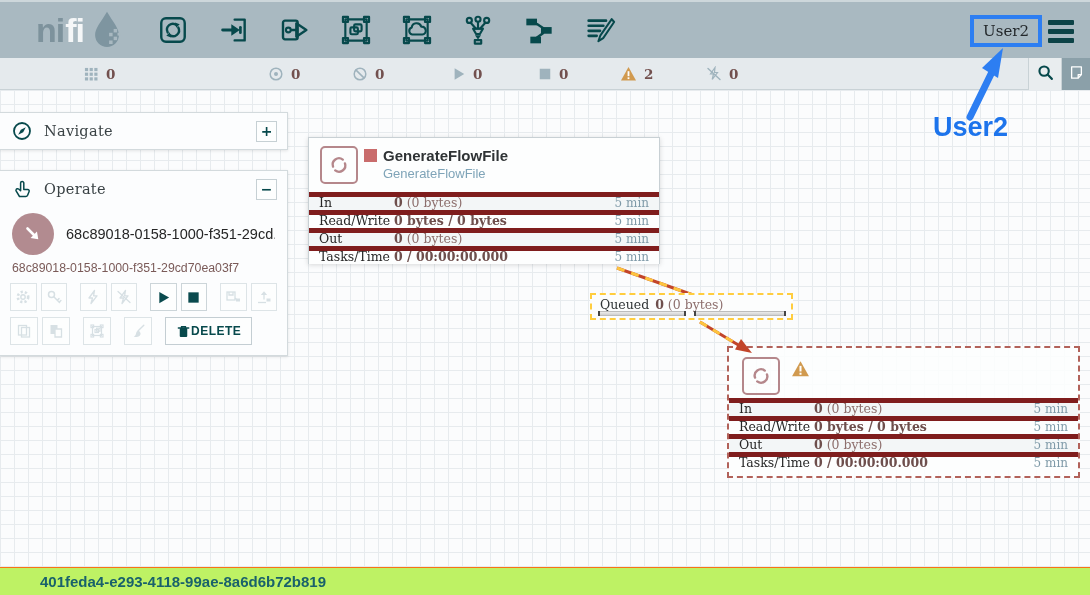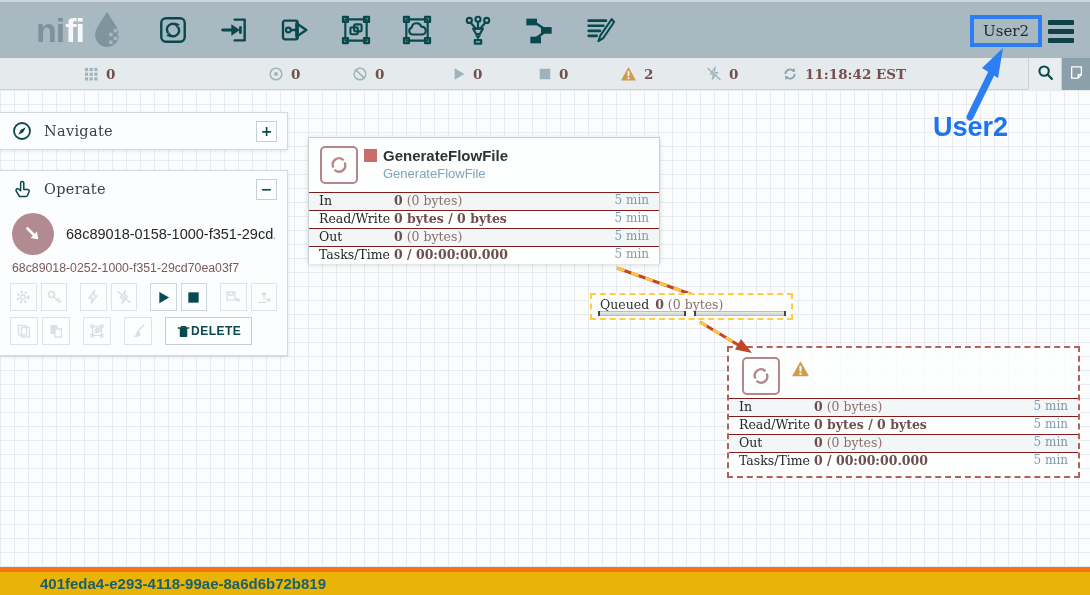--- a/index.html
+++ b/index.html
@@ -59,42 +59,42 @@
   .proc2 { left:727px; top:256px; width:353px; height:132px; background:rgba(253,254,254,.88); border:2px dashed #b2625a; box-shadow:none; }
   .stamp { position:absolute; width:38px; height:38px; border:2px solid #b5878b; border-radius:5px; color:#b5878b; display:flex; align-items:center; justify-content:center; }
   .proc1 .stamp { left:11px; top:8px; }
   .proc2 .stamp { left:13px; top:9px; }
   .state-sq { position:absolute; left:55px; top:11px; width:13px; height:13px; background:#c96c6c; }
   .ptitle { position:absolute; left:74px; top:9px; font:bold 15px "Liberation Sans",sans-serif; color:#2f3335; }
   .psub { position:absolute; left:74px; top:28px; font:13px "Liberation Sans",sans-serif; color:#7fa4b8; }
   .warn-tri { position:absolute; left:62px; top:12px; }
   .stats { position:absolute; left:0; right:0; }
   .proc1 .stats { top:54px; } .proc2 .stats { top:50px; }
-  .srow { height:18px; display:flex; align-items:flex-start; border-top:1px solid #7f1d1d; font:12.5px "DejaVu Serif", serif; }
+  .srow { height:18px; display:flex; align-items:flex-end; border-top:5px solid #7f1d1d; font:12.5px "DejaVu Serif", serif; }
   .srow:nth-child(odd) { background:#f3f6f7; }
   .srow:nth-child(even) { background:#fdfefe; }
   .slabel { width:85px; padding-left:10px; color:#262626; flex:none; }
   .sval b { color:#6e4f4d; } .sval .rest { color:#8d6f6d; }
   .stime { margin-left:auto; padding-right:10px; color:#7f9aa8; font-size:12px; }
 
   
   .qlabel { position:absolute; left:590px; top:203px; width:203px; height:27px; background:#fcfdfd; border:2px dashed #ffcd3f; z-index:3; }
   .qtext { padding:2px 0 4px 8px; font:12.5px "DejaVu Serif", serif; color:#2e3335; white-space:nowrap; }
   .qtext b { color:#6e4f4d; margin-left:6px; } .qtext .rest { color:#8d6f6d; }
   .qbar { position:absolute; bottom:2px; height:5px; background:linear-gradient(#ececec,#cfcfcf); border:1px solid #bcbcbc; }
   .qbar::before,.qbar::after { content:""; position:absolute; top:-1px; width:2px; height:5px; background:#444; }
   .qbar::before { left:-1px; } .qbar::after { right:-1px; }
   .qbar.b1 { left:6px; width:88px; } .qbar.b2 { left:102px; width:92px; }
 
   .connsvg { position:absolute; left:0; top:0; width:1090px; height:477px; z-index:2; pointer-events:none; }
   .overlay { position:absolute; left:0; top:0; width:1090px; height:595px; z-index:10; pointer-events:none; }
   .ann-text { position:absolute; left:933px; top:112px; font:bold 27px "Liberation Sans",sans-serif; color:#1d74ec; z-index:10; pointer-events:none; }
 
   
-  .footer { position:absolute; left:0; top:567px; width:1090px; height:28px; background:#eab308; border-top:5px solid #f97316; display:flex; align-items:center; }
+  .footer { position:absolute; left:0; top:567px; width:1090px; height:28px; background:#bef264; border-top:1px solid #f97316; display:flex; align-items:center; }
   .footer span { margin-left:40px; font:bold 15px "Liberation Sans",sans-serif; color:#19616b; }
 </style>
 </head>
 <body>
 
 <div class="header">
   <div class="logo">
     <span class="t"><span class="ni">ni</span><span class="fi">fi</span></span>
     <svg width="42" height="46" viewBox="0 0 24 24">
       <path d="M12 1.5C8.4 7.6 5.2 10.8 5.2 14.9a6.8 6.8 0 0 0 13.6 0C18.8 10.8 15.6 7.6 12 1.5z" fill="#7e95a0"></path>
@@ -257,31 +257,20 @@
   </div>
   <div class="stat" style="left:706px">
     <span class="ic">
       <svg width="16" height="16" viewBox="0 0 16 16" fill="none" stroke="currentColor" stroke-width="1.4" stroke-linecap="round">
           <polygon points="9,1.5 4.5,8 7.5,8 6.2,13.5 11.5,6.5 8.5,6.5" stroke-width="1.2"></polygon>
           <line x1="2" y1="2.5" x2="14" y2="13.5"></line>
         </svg>
     </span>
       <span class="v">0</span>
   </div>
-  <div class="stat" style="left:782px">
-    <span class="ic" style="color:#8aa2ad">
-      <svg width="16" height="16" viewBox="0 0 16 16" fill="none" stroke="currentColor" stroke-width="1.8" stroke-linecap="round">
-          <path d="M3.4 7.4a4.7 4.7 0 0 1 8-2.6"></path>
-          <polygon points="12.4,2 13,6 9.4,5 " fill="currentColor" stroke="none"></polygon>
-          <path d="M12.6 8.6a4.7 4.7 0 0 1-8 2.6"></path>
-          <polygon points="3.6,14 3,10 6.6,11" fill="currentColor" stroke="none"></polygon>
-        </svg>
-    </span>
-      <span class="v">11:18:42 EST</span>
-  </div>
   <div class="sb-search">
     <span>
       <svg width="17" height="17" viewBox="0 0 16 16" fill="none" stroke="currentColor" stroke-width="2" stroke-linecap="round">
           <circle cx="6.7" cy="6.7" r="4.4"></circle>
           <line x1="10.2" y1="10.2" x2="14" y2="14"></line>
         </svg>
     </span>
   </div>
   <div class="sb-note">
     <span>
@@ -330,21 +319,21 @@
         <div class="sel-circle">
           <svg width="22" height="22" viewBox="0 0 20 20" fill="none" stroke="#fff" stroke-width="2.4" stroke-linecap="round">
               <line x1="5" y1="5" x2="12.5" y2="12.5"></line>
               <polygon points="14.8,14.8 7.8,13.6 13.6,7.8" fill="#fff" stroke="none"></polygon>
             </svg>
         </div>
         <div class="sel-txt">
           <div class="sel-name">68c89018-0158-1000-f351-29cd...</div>
         </div>
       </div>
-      <div class="sel-id">68c89018-0252-1000-f351-29cd70ea03f7</div>
+      <div class="sel-id">68c89018-0158-1000-f351-29cd70ea03f7</div>
       <div class="btnrow">
         <span class="obtn">
             <svg width="16" height="16" viewBox="0 0 16 16" fill="none" stroke="currentColor">
               <circle cx="8" cy="8" r="5.2" stroke-width="2.6" stroke-dasharray="2.2 2.1"></circle>
               <circle cx="8" cy="8" r="2.2" stroke-width="1.4"></circle>
             </svg>
           </span>
         <span class="obtn">
             <svg width="16" height="16" viewBox="0 0 16 16" fill="none" stroke="currentColor" stroke-width="1.5" stroke-linecap="round">
               <circle cx="5.5" cy="5.5" r="3"></circle>

